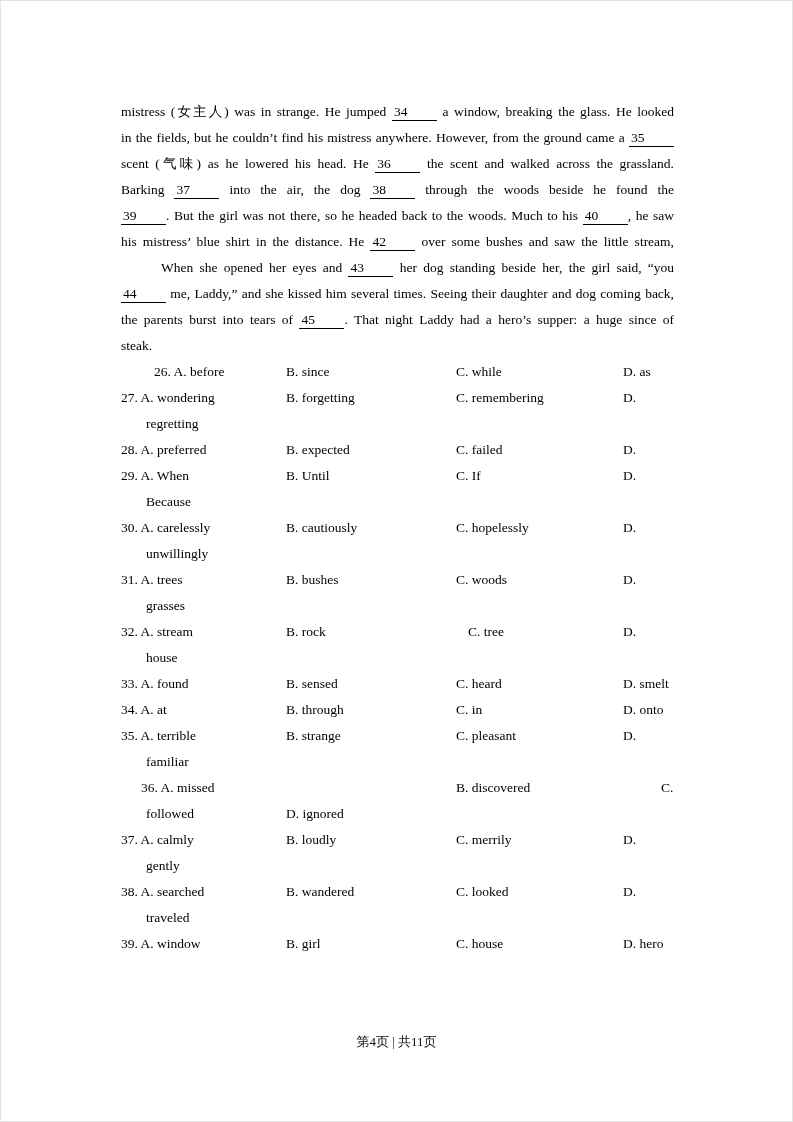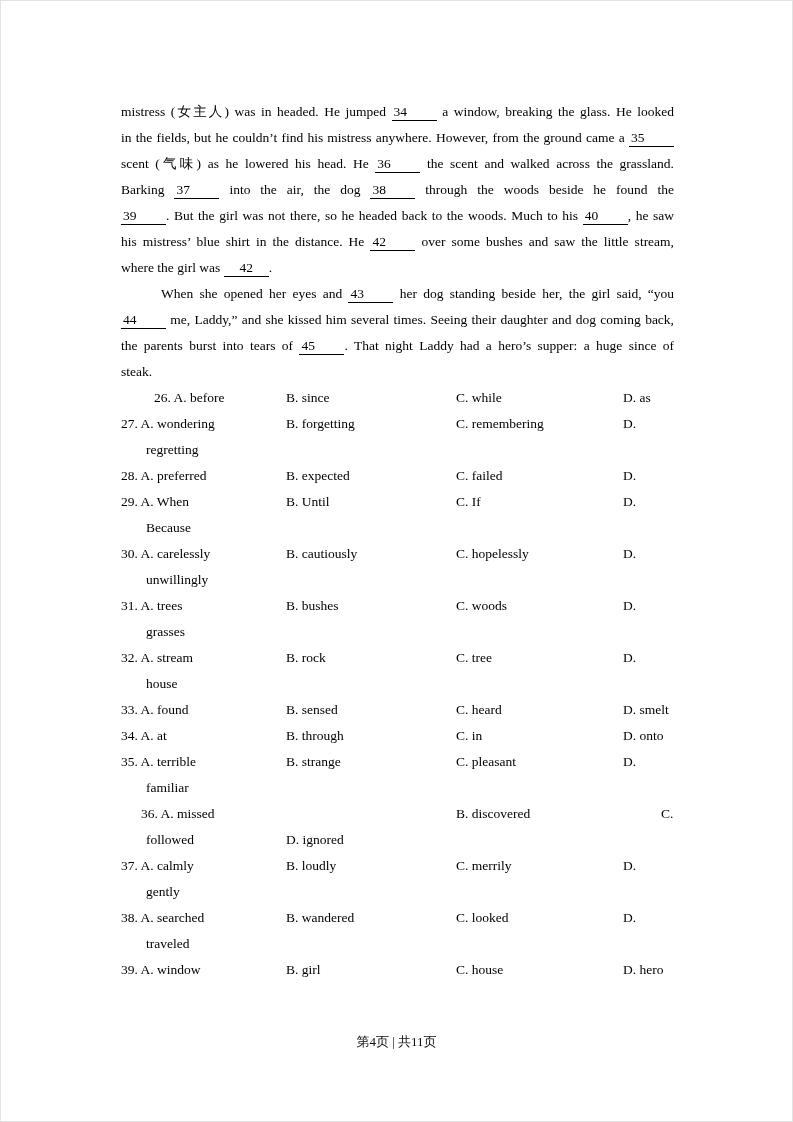--- a/index.html
+++ b/index.html
@@ -59,27 +59,26 @@
       font-size: 13px;
       color: #111111;
     }
   </style>
 </head>
 <body>
 
 <div class="page">
   <div class="content">
     <div>
-        <div class="pline j"><span>mistress (女主人) was in headed. He jumped </span><span class="blank">34</span><span> a window, breaking the glass. He looked</span></div>
+        <div class="pline j"><span>mistress (女主人) was in strange. He jumped </span><span class="blank">34</span><span> a window, breaking the glass. He looked</span></div>
         <div class="pline j"><span>in the fields, but he couldn’t find his mistress anywhere. However, from the ground came a </span><span class="blank">35</span></div>
         <div class="pline j"><span>scent (气味) as he lowered his head. He </span><span class="blank">36</span><span> the scent and walked across the grassland.</span></div>
         <div class="pline j"><span>Barking </span><span class="blank">37</span><span> into the air, the dog </span><span class="blank">38</span><span> through the woods beside he found the</span></div>
         <div class="pline j"><span class="blank">39</span><span>. But the girl was not there, so he headed back to the woods. Much to his </span><span class="blank">40</span><span>, he saw</span></div>
         <div class="pline j"><span>his mistress’ blue shirt in the distance. He </span><span class="blank">42</span><span> over some bushes and saw the little stream,</span></div>
-        <div class="pline"><span>where the girl was </span><span class="blank">42</span><span>.</span></div>
         <div class="pline j ind"><span>When she opened her eyes and </span><span class="blank">43</span><span> her dog standing beside her, the girl said, “you</span></div>
         <div class="pline j"><span class="blank">44</span><span> me, Laddy,” and she kissed him several times. Seeing their daughter and dog coming back,</span></div>
         <div class="pline j"><span>the parents burst into tears of </span><span class="blank">45</span><span>. That night Laddy had a hero’s supper: a huge since of</span></div>
         <div class="pline"><span>steak.</span></div>
       </div>
     <div>
         <div class="orow">
           <span class="ocell" style="left: 0px; margin-left: 33px;">26. A. before</span>
           <span class="ocell" style="left: 165px;">B. since</span>
           <span class="ocell" style="left: 335px;">C. while</span>
@@ -123,21 +122,21 @@
           <span class="ocell" style="left: 165px;">B. bushes</span>
           <span class="ocell" style="left: 335px;">C. woods</span>
           <span class="ocell" style="left: 502px;">D.</span>
         </div>
         <div class="orow">
           <span class="ocell" style="left: 25px;">grasses</span>
         </div>
         <div class="orow">
           <span class="ocell" style="left: 0px;">32. A. stream</span>
           <span class="ocell" style="left: 165px;">B. rock</span>
-          <span class="ocell" style="left: 335px;">C. tree</span>
+          <span class="ocell" style="left: 347px;">C. tree</span>
           <span class="ocell" style="left: 502px;">D.</span>
         </div>
         <div class="orow">
           <span class="ocell" style="left: 25px;">house</span>
         </div>
         <div class="orow">
           <span class="ocell" style="left: 0px;">33. A. found</span>
           <span class="ocell" style="left: 165px;">B. sensed</span>
           <span class="ocell" style="left: 335px;">C. heard</span>
           <span class="ocell" style="left: 502px;">D. smelt</span>

